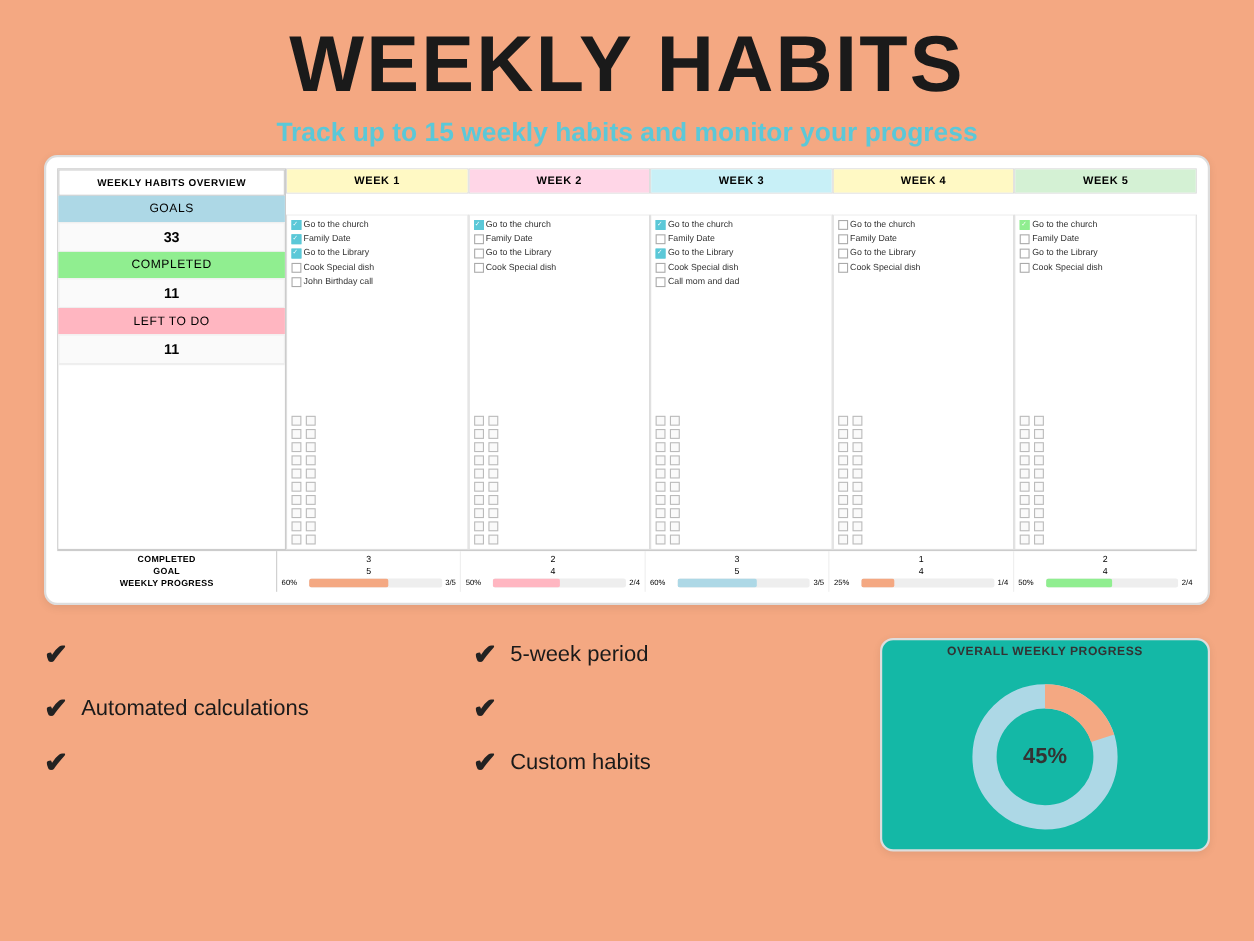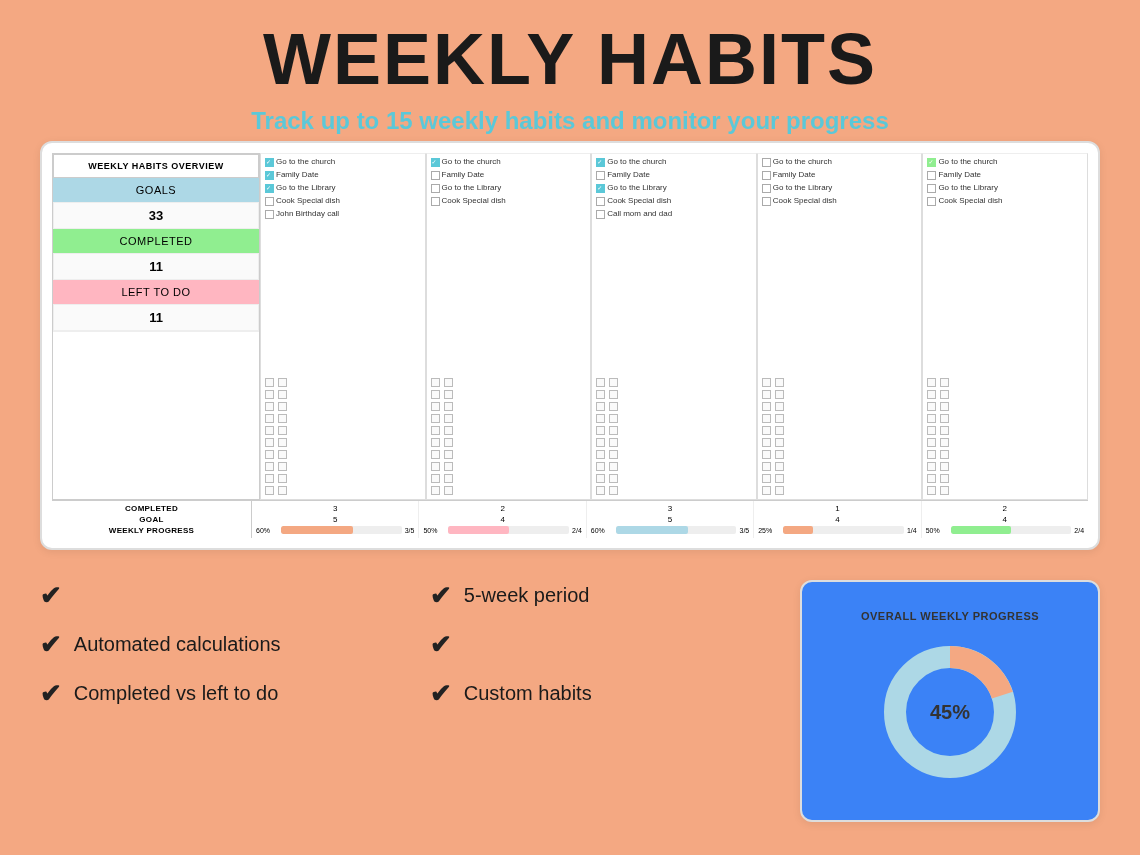--- a/index.html
+++ b/index.html
@@ -243,24 +243,24 @@
       color: #1a1a1a;
     }
     .check-icon {
       color: #222;
       font-size: 26px;
       font-weight: 900;
     }
     
     .progress-widget {
       width: 300px;
-      background: #3b82f6;
+      background: #14b8a6;
       border-radius: 12px;
       border: 2px solid #ddd;
-      padding: 28px;
+      padding: 4px;
       box-shadow: 0 2px 8px rgba(0,0,0,0.08);
     }
     .pw-title {
       text-align: center;
       font-size: 11px;
       font-weight: 700;
       letter-spacing: 0.5px;
       margin-bottom: 10px;
       color: #333;
     }
@@ -301,21 +301,38 @@
       <div class="lp-stat-label goals">GOALS</div>
       <div class="lp-stat-value">33</div>
       <div class="lp-stat-label completed">COMPLETED</div>
       <div class="lp-stat-value">11</div>
       <div class="lp-stat-label lefttodo">LEFT TO DO</div>
       <div class="lp-stat-value">11</div>
       <div class="lp-empty"></div>
     </div>
 
     <div class="weeks-grid">
-      <div style="display:flex; flex:1;" id="weeks-body">
+      <div class="weeks-header-row" id="weeks-header">
+          <div class="week-col">
+            <div class="week-header w1">WEEK 1</div>
+          </div>
+          <div class="week-col">
+            <div class="week-header w2">WEEK 2</div>
+          </div>
+          <div class="week-col">
+            <div class="week-header w3">WEEK 3</div>
+          </div>
+          <div class="week-col">
+            <div class="week-header w4">WEEK 4</div>
+          </div>
+          <div class="week-col">
+            <div class="week-header w5">WEEK 5</div>
+          </div>
+        </div>
+      <div style="display:flex; flex:1;margin-top:19px;" id="weeks-body">
           <div class="week-col" style="border-top: 1px solid rgb(238, 238, 238);">
             <div class="week-tasks">
               <div class="task-row">
                 <span class="checkbox checked"></span>
                 <span>Go to the church</span>
               </div>
               <div class="task-row">
                 <span class="checkbox checked"></span>
                 <span>Family Date</span>
               </div>
@@ -608,21 +625,20 @@
       </div>
       <div class="feature-item">
         <span class="check-icon">✔</span>
         <span>Automated calculations</span>
       </div>
       <div class="feature-item">
         <span class="check-icon">✔</span>
       </div>
       <div class="feature-item">
         <span class="check-icon">✔</span>
-        <span>Completed vs left to do</span>
       </div>
       <div class="feature-item">
         <span class="check-icon">✔</span>
         <span>Custom habits</span>
       </div>
     </div>
 
   <div class="progress-widget">
     <div class="pw-title">OVERALL WEEKLY PROGRESS</div>
     <div class="donut-container">

